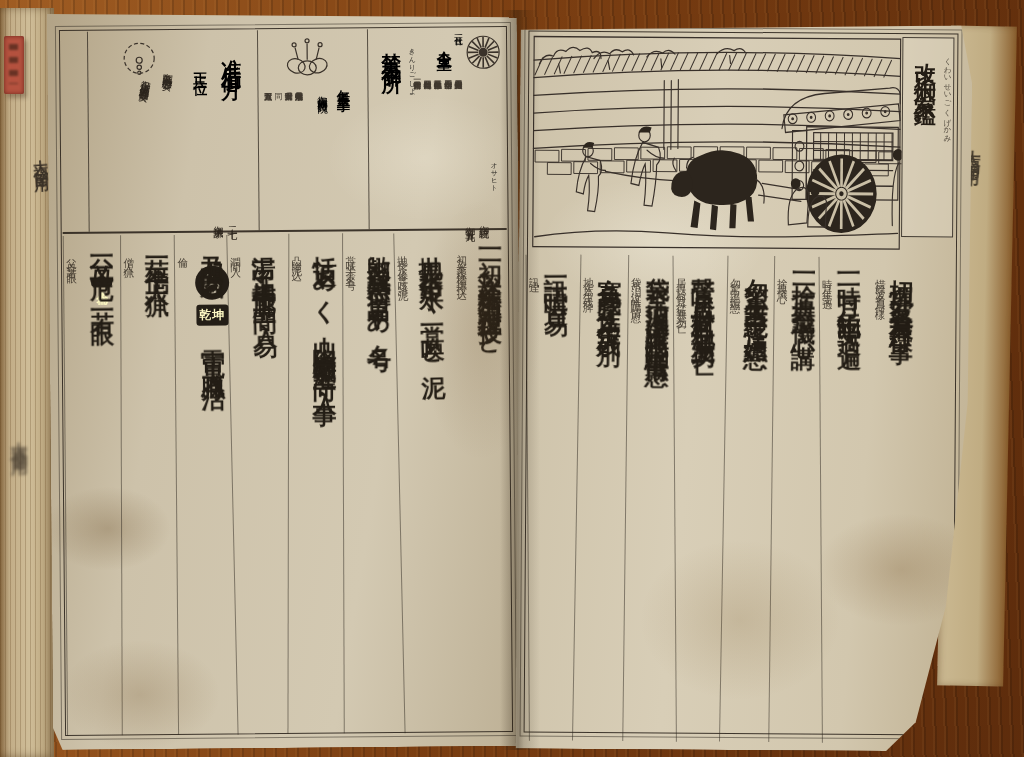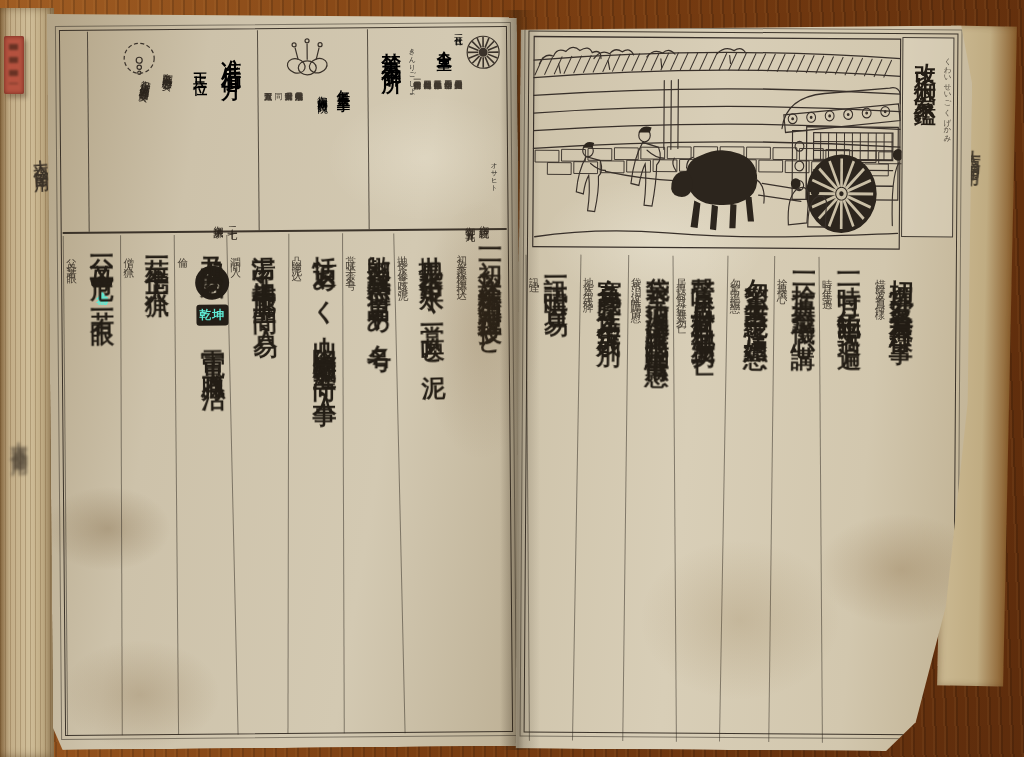--- a/index.html
+++ b/index.html
@@ -92,21 +92,21 @@
   .page.right .textarea{left:10px;right:52px;top:232px;height:486px;}
   .tcol{flex:1 1 0;position:relative;border-left:1px solid rgba(44,37,29,.5);}
   .tcol:first-child{border-left:none;}
   .tcol .main,.tcol .main2,.tcol .opening{font-size:24px;font-weight:700;color:#231d15;
     letter-spacing:6px;filter:blur(.25px);}
   .tcol>.main{position:absolute;top:4px;right:3px;}
   .tcol .gloss{position:absolute;top:14px;left:1px;font-size:10.5px;letter-spacing:5px;color:#2c251d;opacity:.82;}
   .stack{position:absolute;top:2px;right:1px;display:flex;flex-direction:column;align-items:center;gap:5px;}
   .kana-circle{width:34px;height:34px;border-radius:50%;background:#241e17;color:#d9cfb8;
     font-size:22px;font-weight:700;text-align:center;line-height:34px;}
-  .cat-box{background:#241e17;color:#5eead4;font-size:12px;font-weight:700;border-radius:3px;
+  .cat-box{background:#241e17;color:#fef9c3;font-size:12px;font-weight:700;border-radius:3px;
     padding:2px 3px;letter-spacing:1px;}
   .cat-box.vbox{writing-mode:vertical-rl;text-orientation:upright;padding:3px 2px;}
   .r1{transform:rotate(.6deg);} .r2{transform:rotate(-.8deg);} .r3{transform:rotate(.3deg);}
 
   
   .illus-row{position:absolute;left:12px;top:12px;right:18px;height:214px;}
   .illus{position:absolute;left:0;top:0;width:calc(100% - 52px);height:100%;}
   .illus .s{fill:none;stroke:#38302a;stroke-width:1.3;stroke-linecap:round;}
   .illus .f{fill:#2c251d;stroke:none;}
   .title-box{position:absolute;right:0;top:0;width:50px;height:198px;border:1.4px solid rgba(44,37,29,.85);

